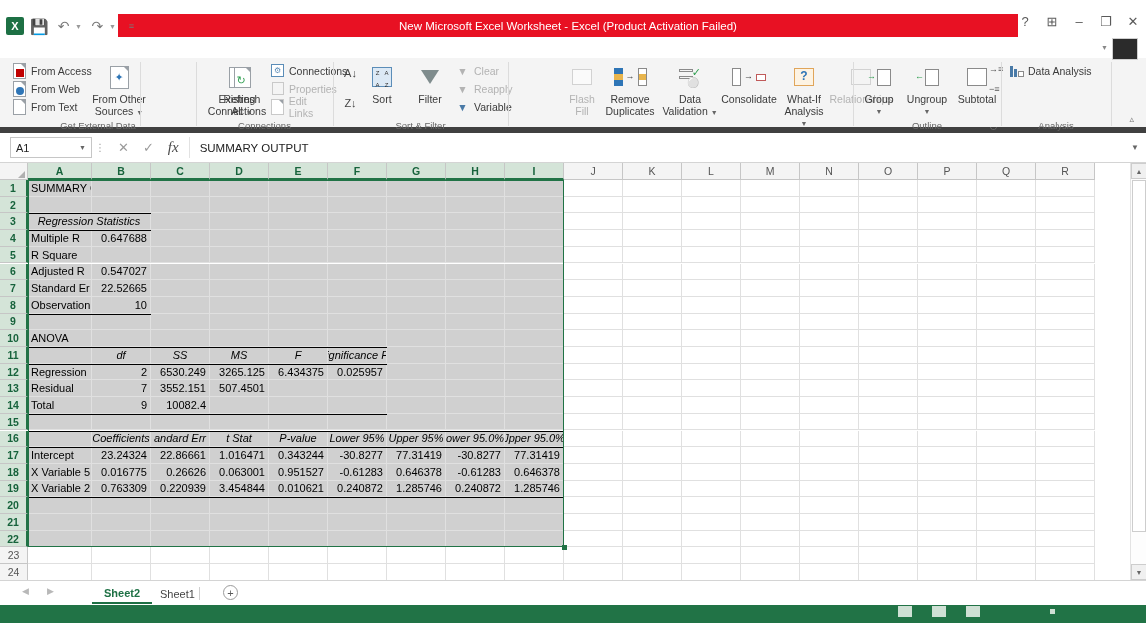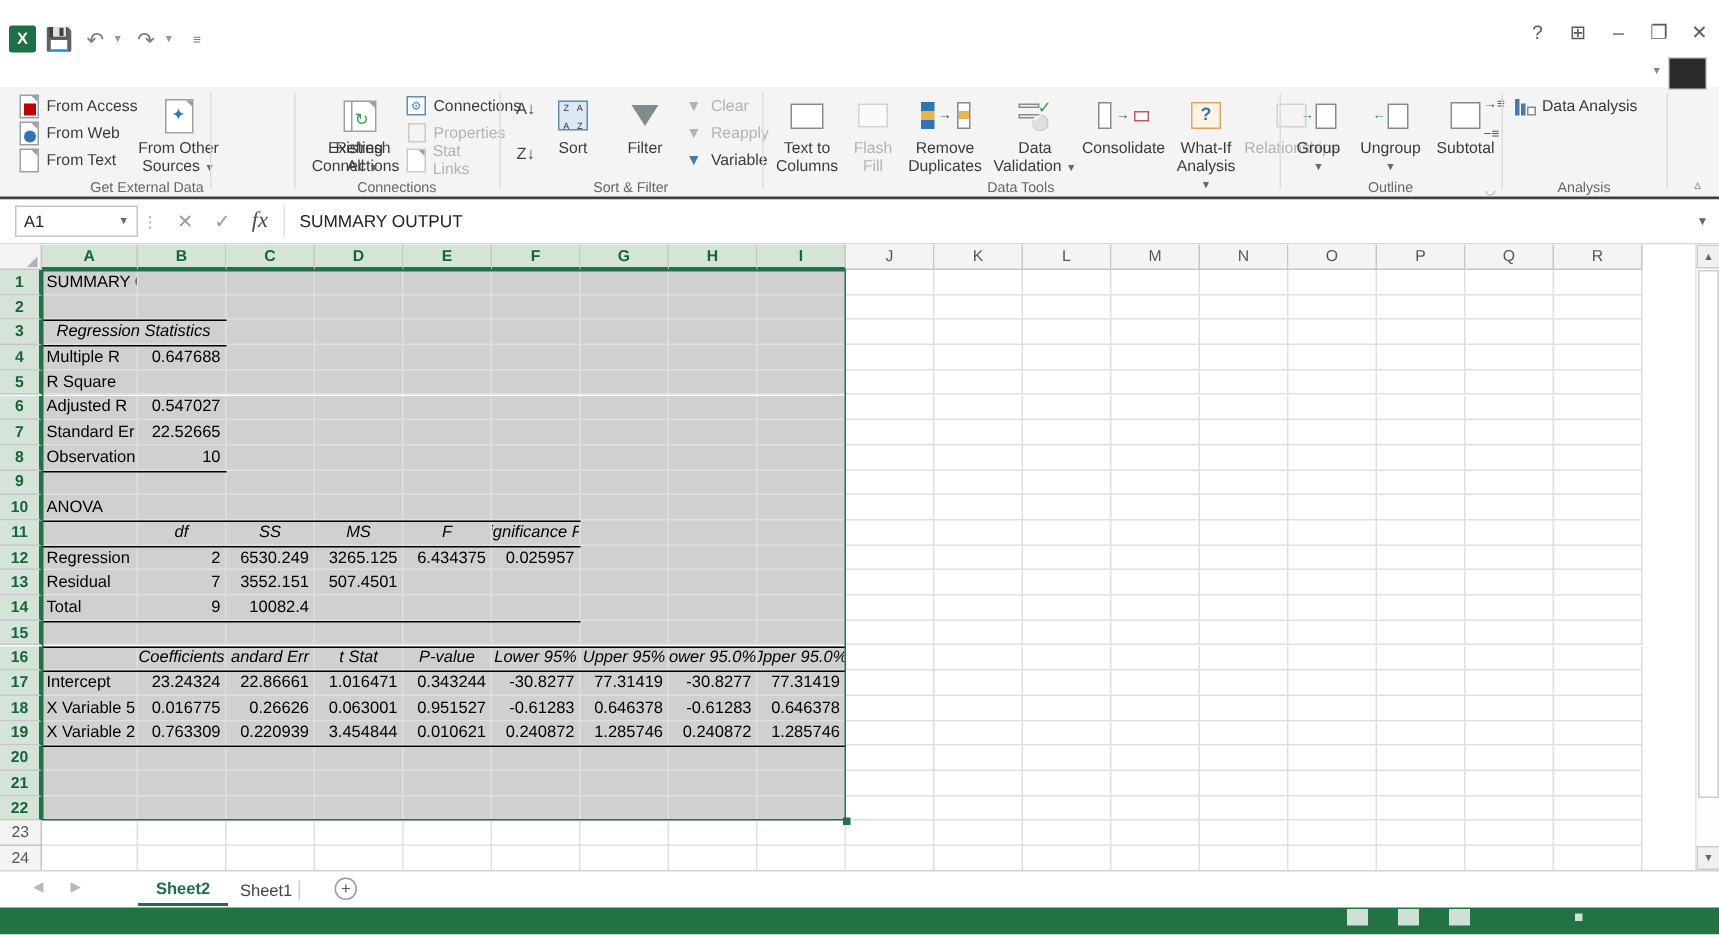--- a/index.html
+++ b/index.html
@@ -32,21 +32,21 @@
   
   .tabrow { position:absolute; top:36px; left:0; width:1146px; height:22px; background:#ffffff; }
   .tab { position:absolute; top:0; height:22px; display:flex; align-items:center; padding:0 9px;
          font-size:11px; color:#444; letter-spacing:.3px; text-transform:uppercase; cursor:default; }
   .tab.file { background:#1d7044; color:#fff; left:8px; width:46px; justify-content:center; font-weight:normal;}
   .tab.active { background:#f4f4f4; color:#1d7044; }
   .ribbon-collapse { position:absolute; top:40px; right:9px; font-size:9px; color:#888; }
 
   
   .ribbon { position:absolute; top:58px; left:0; width:1146px; height:75px; background:#f4f4f4;
-            border-bottom:2px solid #404040; }
+            border-bottom:6px solid #404040; }
   .rgroup { position:absolute; top:0; height:75px; }
   .rgroup .glabel { position:absolute; bottom:2px; width:100%; text-align:center; font-size:9.5px; color:#666; }
   .gsep { position:absolute; top:4px; width:1px; height:64px; background:#dcdcdc; }
 
   .bigbtn { position:absolute; width:62px; text-align:center; font-size:10.5px; color:#3b3b3b; line-height:11.5px; }
   .bigbtn .ic { height:30px; display:flex; align-items:center; justify-content:center; margin-bottom:2px; }
   .smallbtn { position:absolute; display:flex; align-items:center; gap:4px; font-size:10.5px; color:#3b3b3b; height:17px; }
   .smallbtn .ic { width:15px; height:15px; display:flex; align-items:center; justify-content:center; }
   .dim { color:#b3b3b3 !important; }
   .caret { font-size:7px; color:#666; }
@@ -125,20 +125,23 @@
       <div class="xl-logo">
           <span>X</span>
         </div>
       <div class="qat-ico qat-save">💾</div>
       <div class="qat-ico">↶</div>
       <div class="qat-drop">▼</div>
       <div class="qat-ico">↷</div>
       <div class="qat-drop">▼</div>
       <div class="qat-ico" style="font-size:9px;">≡</div>
     </div>
+    <div class="title-band">
+      <span class="title-text">New Microsoft Excel Worksheet -  Excel (Product Activation Failed)</span>
+    </div>
     <div class="wincontrols">
       <span class="wc">?</span>
       <span class="wc">⊞</span>
       <span class="wc">–</span>
       <span class="wc">❐</span>
       <span class="wc">✕</span>
     </div>
     <div class="avatar"></div>
     <div class="avatar-caret">▼</div>
   </div>
@@ -216,21 +219,21 @@
       <div class="smallbtn dim" style="left:52px;top:22px;">
         <span class="ic">
             <span style="width:12px;height:13px;border:1px solid #c9c9c9;"></span>
           </span>
         <span class="dim">Properties</span>
       </div>
       <div class="smallbtn dim" style="left:52px;top:40px;">
         <span class="ic">
             <span class="doc-ic" style="border-color:#c9c9c9;"></span>
           </span>
-        <span class="dim">Stat Links</span>
+        <span class="dim">Edit Links</span>
       </div>
       <div class="glabel" style="left:-22px;width:137px;">Connections</div>
     </div>
     <div class="gsep" style="left:333px;"></div>
 
     <div class="rgroup" style="left:333px;width:175px;">
       <div class="smallbtn" style="left:10px;top:6px;">
         <span class="ic" style="font-size:11px;color:#444;">A↓</span>
       </div>
       <div class="smallbtn" style="left:10px;top:36px;">
@@ -263,27 +266,20 @@
       </div>
       <div class="smallbtn" style="left:122px;top:40px;">
         <span class="ic" style="color:#4a7aa7;">▼</span>
         <span>Variable</span>
       </div>
       <div class="glabel" style="left:0;width:175px;">Sort &amp; Filter</div>
     </div>
     <div class="gsep" style="left:508px;"></div>
 
     <div class="rgroup" style="left:508px;width:345px;">
-      <div class="bigbtn" style="left:4px;top:4px;width:52px;">
-        <div class="ic">
-          <span style="width:22px;height:17px;border:1px solid #8a8a8a;background:#fff;display:block;"></span>
-        </div>
-        <div>Text to</div>
-        <div>Columns</div>
-      </div>
       <div class="bigbtn dim" style="left:56px;top:4px;width:36px;">
         <div class="ic">
           <span style="width:20px;height:16px;border:1px solid #d2d2d2;background:#fafafa;display:block;"></span>
         </div>
         <div class="dim">Flash</div>
         <div class="dim">Fill</div>
       </div>
       <div class="bigbtn" style="left:92px;top:4px;width:60px;">
         <div class="ic">
           <span style="display:flex;gap:3px;align-items:center;">
@@ -323,21 +319,20 @@
         </div>
         <div>What-If</div>
         <div><span>Analysis</span> <span class="caret">▼</span></div>
       </div>
       <div class="bigbtn dim" style="left:320px;top:4px;width:66px;">
         <div class="ic">
           <span style="width:20px;height:16px;border:1px solid #d2d2d2;"></span>
         </div>
         <div class="dim">Relationships</div>
       </div>
-      <div class="glabel" style="left:0;width:345px;">Data Tools</div>
     </div>
     <div class="gsep" style="left:853px;"></div>
 
     <div class="rgroup" style="left:853px;width:148px;">
       <div class="bigbtn" style="left:4px;top:4px;width:44px;">
         <div class="ic">
           <span style="display:flex;align-items:center;gap:1px;">
               <span style="color:#2e9e4f;font-size:9px;">→</span>
               <span style="width:14px;height:17px;border:1px solid #8a8a8a;background:#fff;"></span>
             </span>

